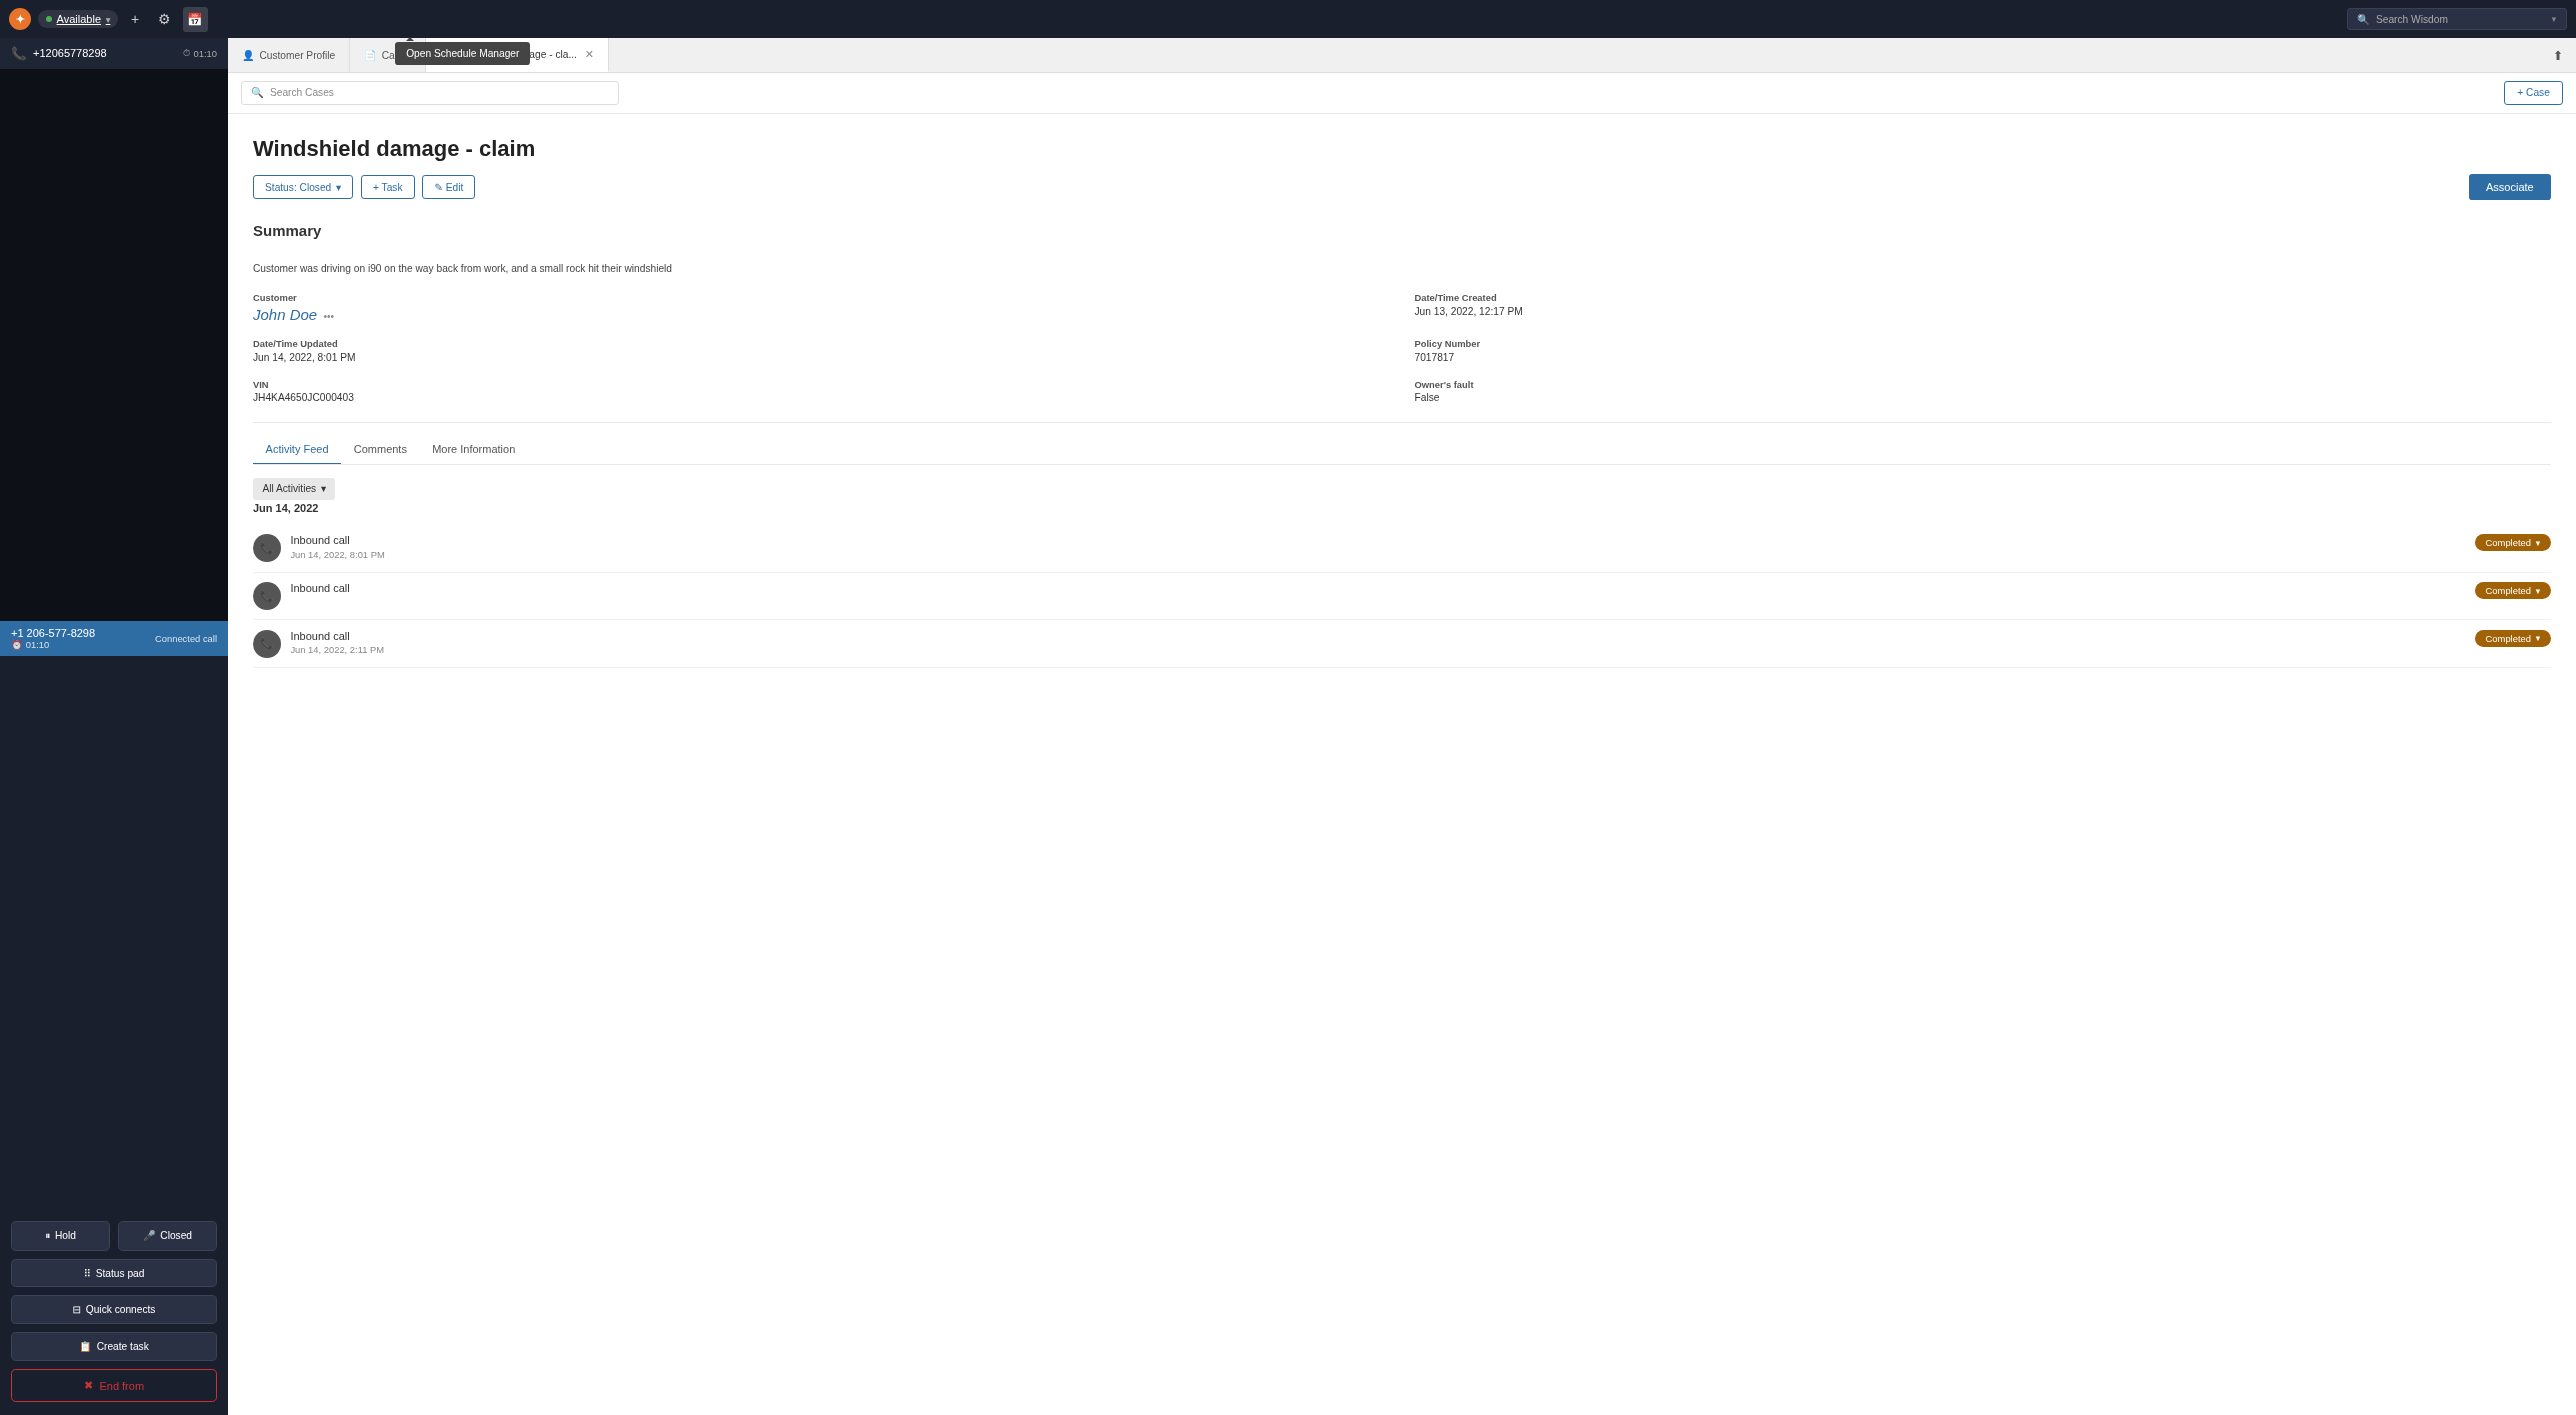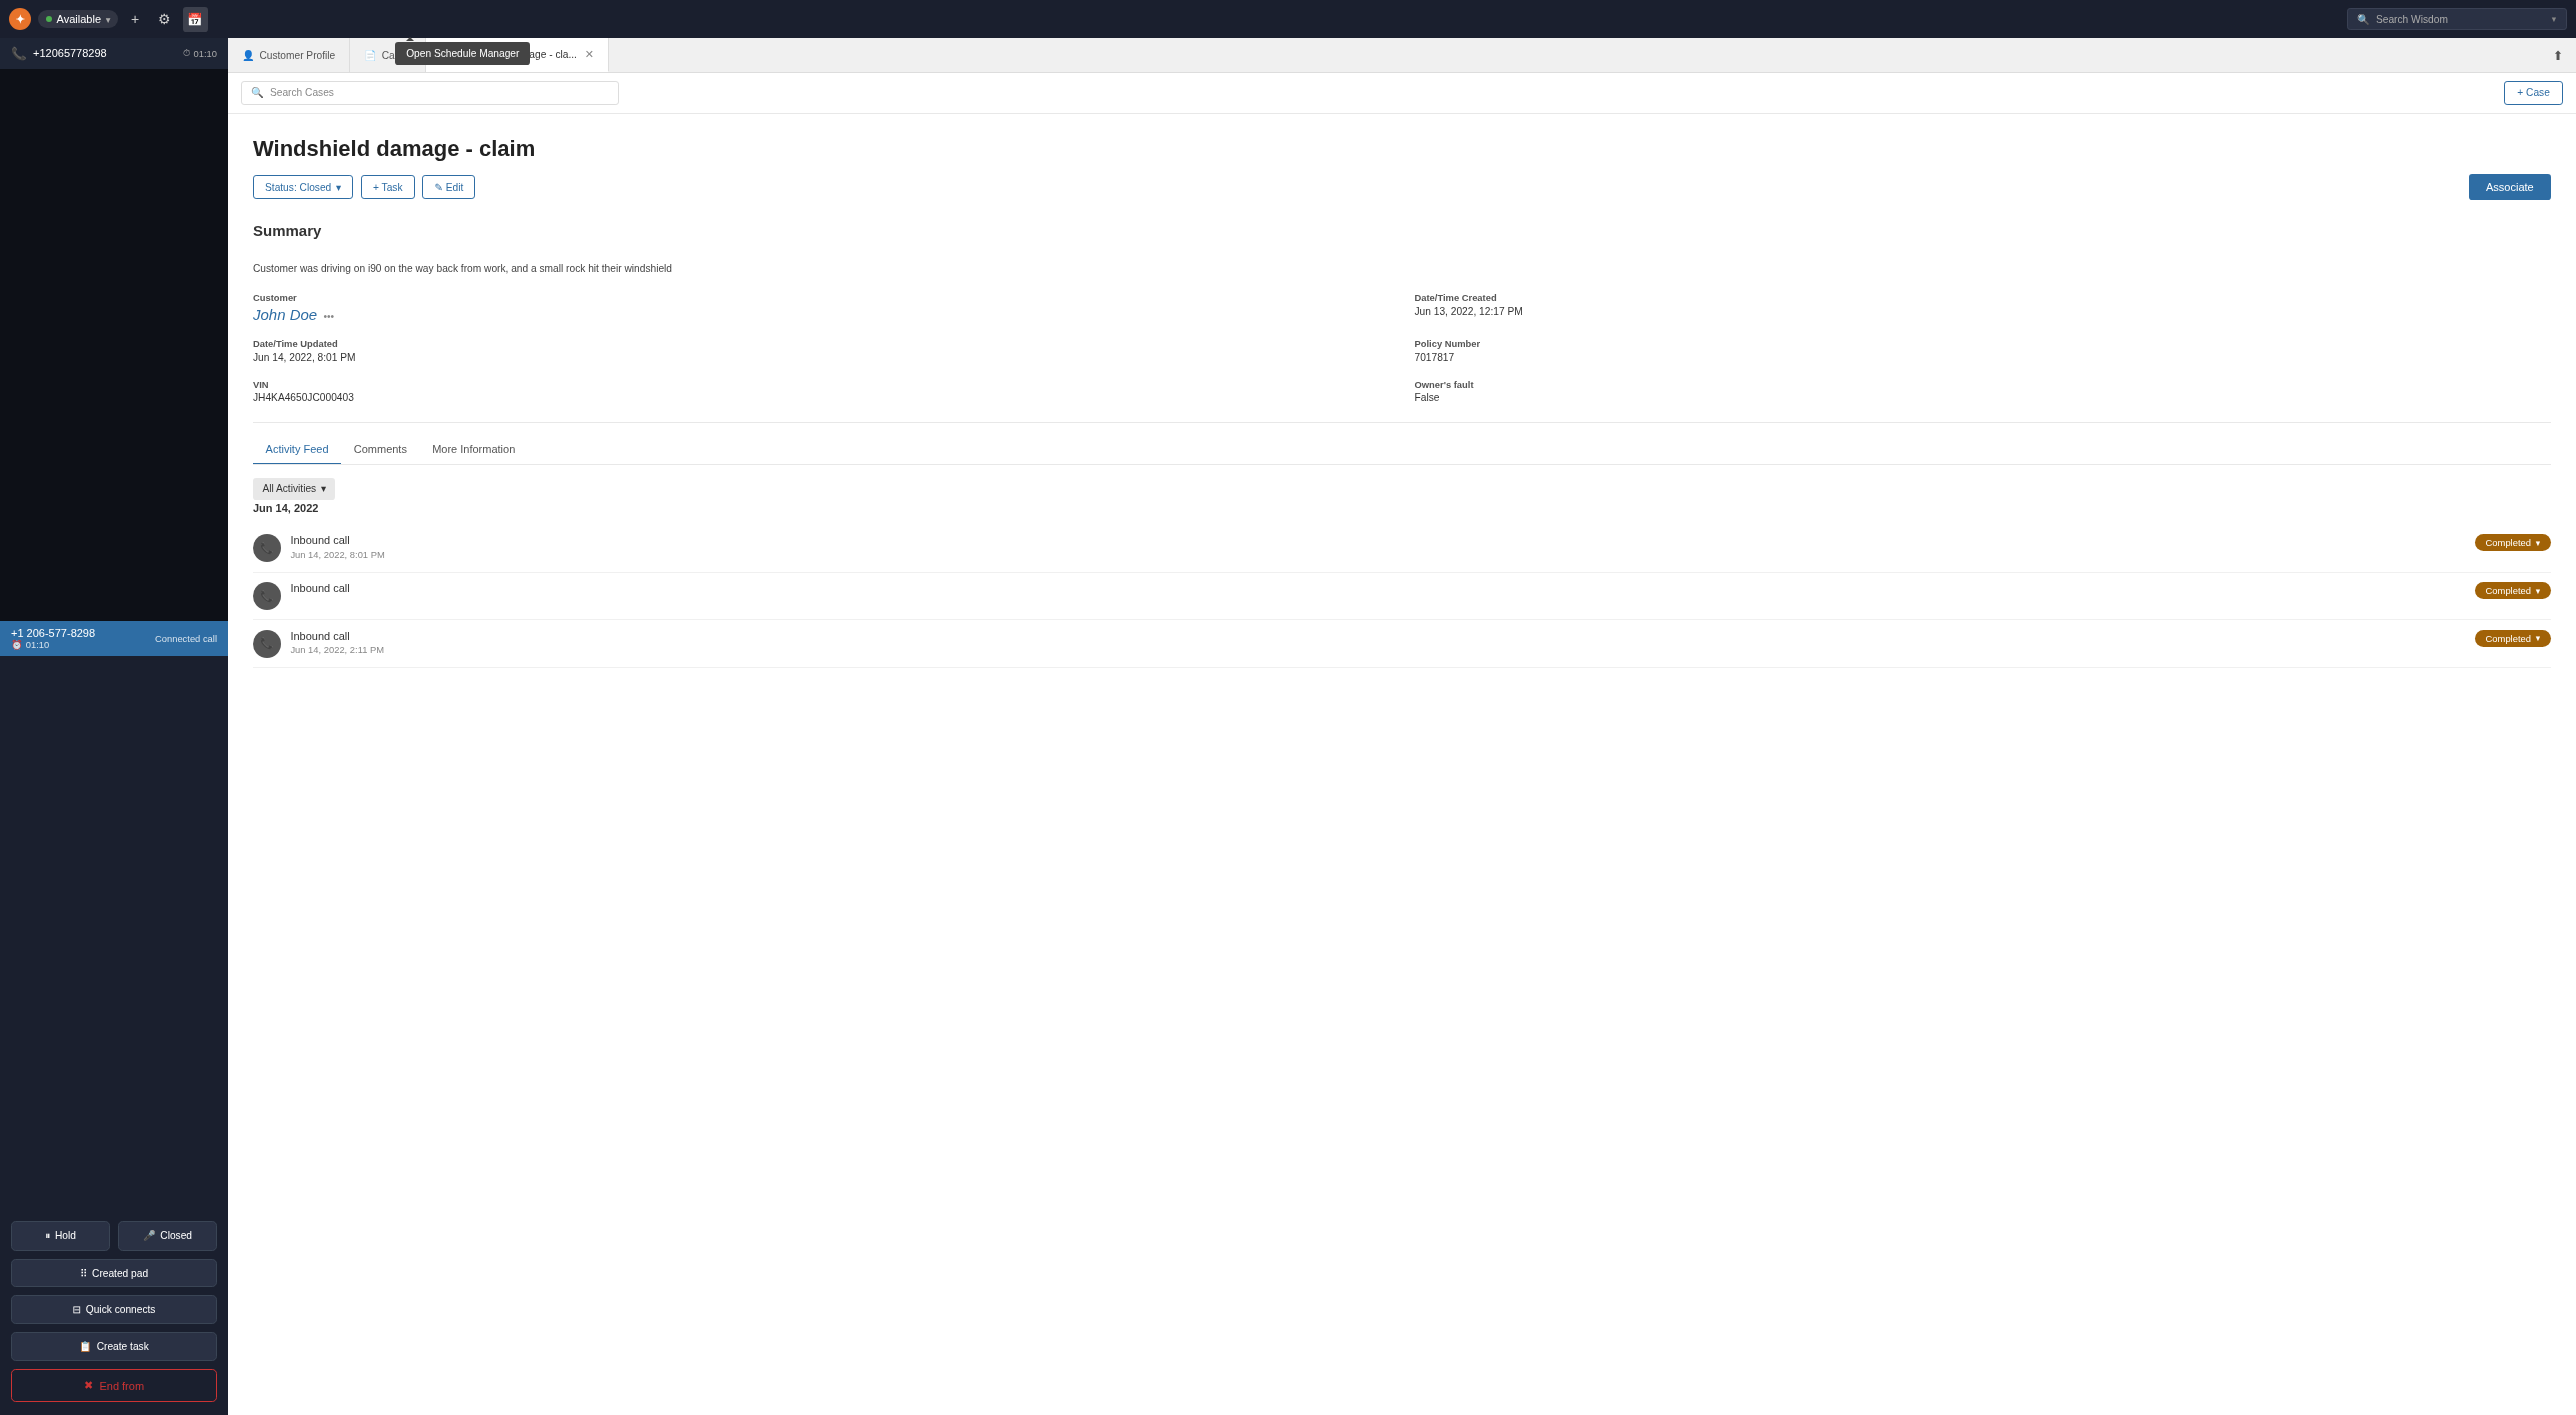--- a/index.html
+++ b/index.html
@@ -21,20 +21,21 @@
       display: flex; align-items: center; justify-content: center;
       color: white; font-size: 11px; font-weight: bold; flex-shrink: 0;
     }
     .nav-status {
       display: flex; align-items: center; gap: 4.7px;
       color: white; font-size: 11px;
       background: rgba(255,255,255,0.1);
       padding: 3.1px 7.9px;
       border-radius: 9px;
       cursor: pointer;
+      text-decoration: underline;
     }
     .nav-status .dot { width: 6.3px; height: 6.3px; border-radius: 50%; background: #4caf50; }
     .nav-chevron { color: #aaa; font-size: 9.4px; }
     .nav-plus, .nav-gear {
       color: #ccc; font-size: 14px; cursor: pointer; padding: 3.1px 6.3px;
       background: none; border: none;
     }
     .nav-calendar-btn {
       background: rgba(255,255,255,0.15);
       border: none;
@@ -475,21 +476,21 @@
           <span>⏸</span>
           <span>Hold</span>
         </button>
         <button class="ctrl-btn">
           <span>🎤</span>
           <span>Closed</span>
         </button>
       </div>
       <button class="ctrl-btn-full">
         <span>⠿</span>
-        <span>Created pad</span>
+        <span>Status pad</span>
       </button>
       <button class="ctrl-btn-full">
         <span>⊟</span>
         <span>Quick connects</span>
       </button>
       <button class="ctrl-btn-full">
         <span>📋</span>
         <span>Create task</span>
       </button>
       <button class="end-call-btn">

